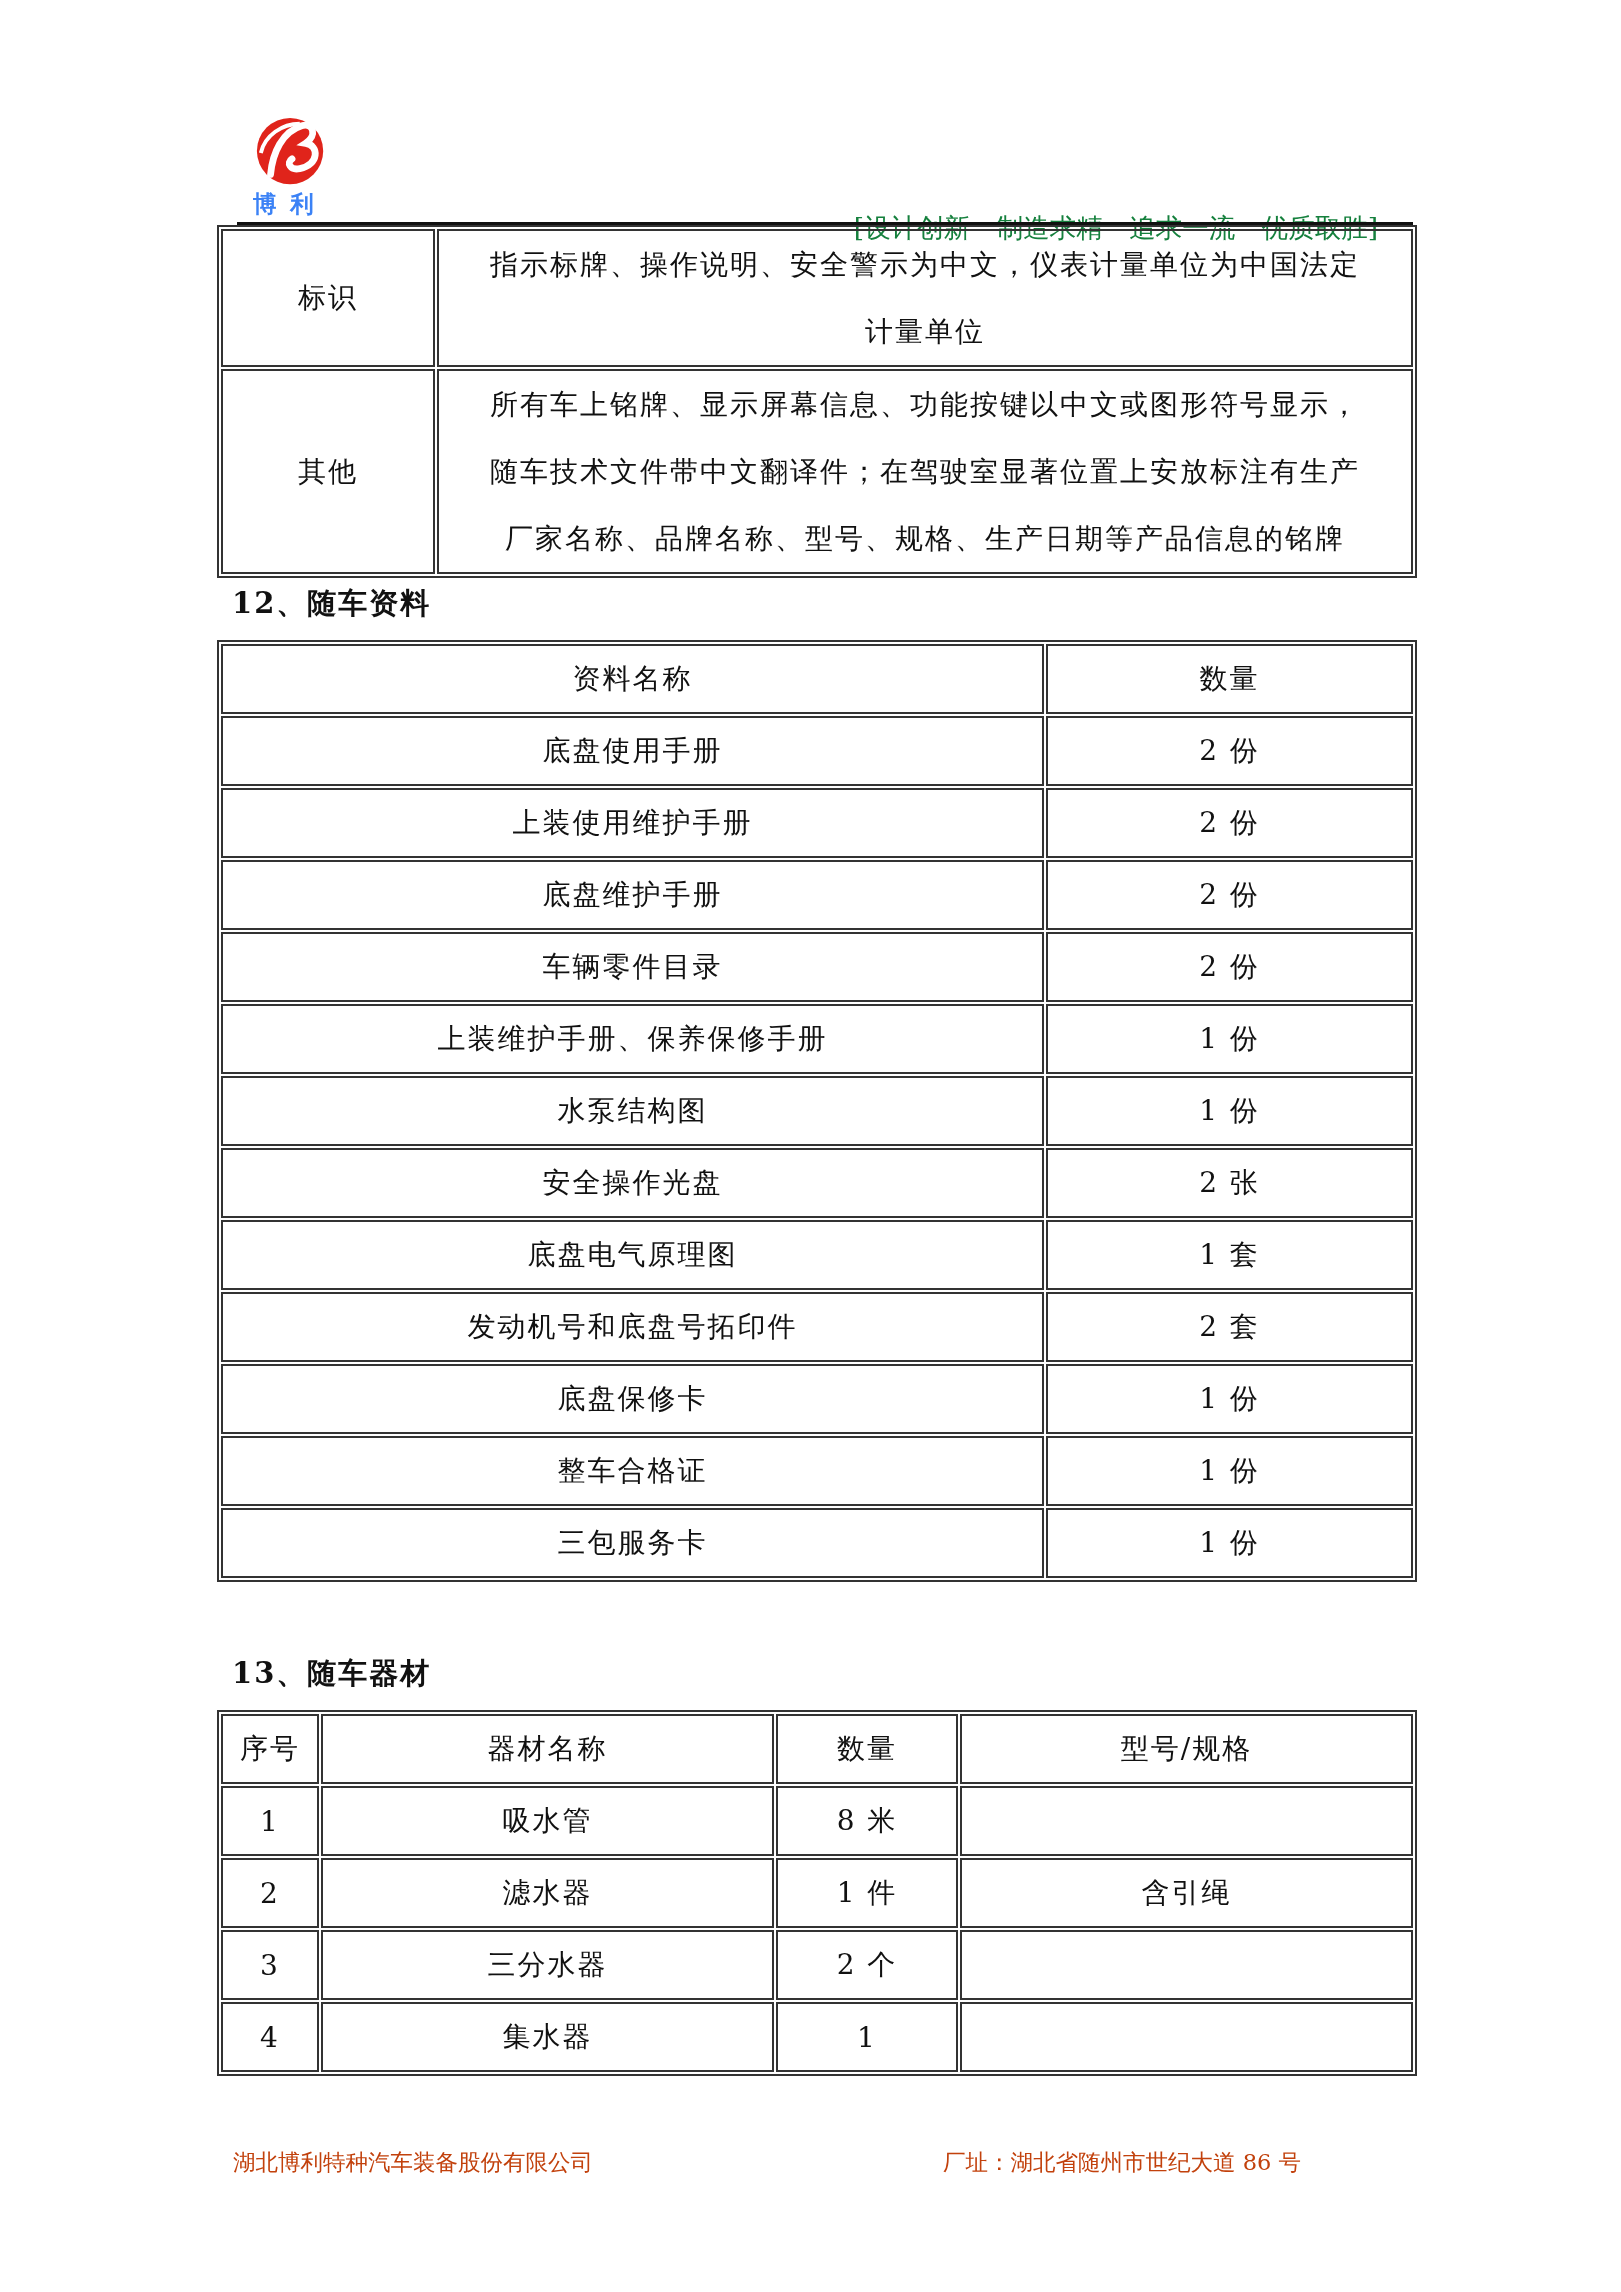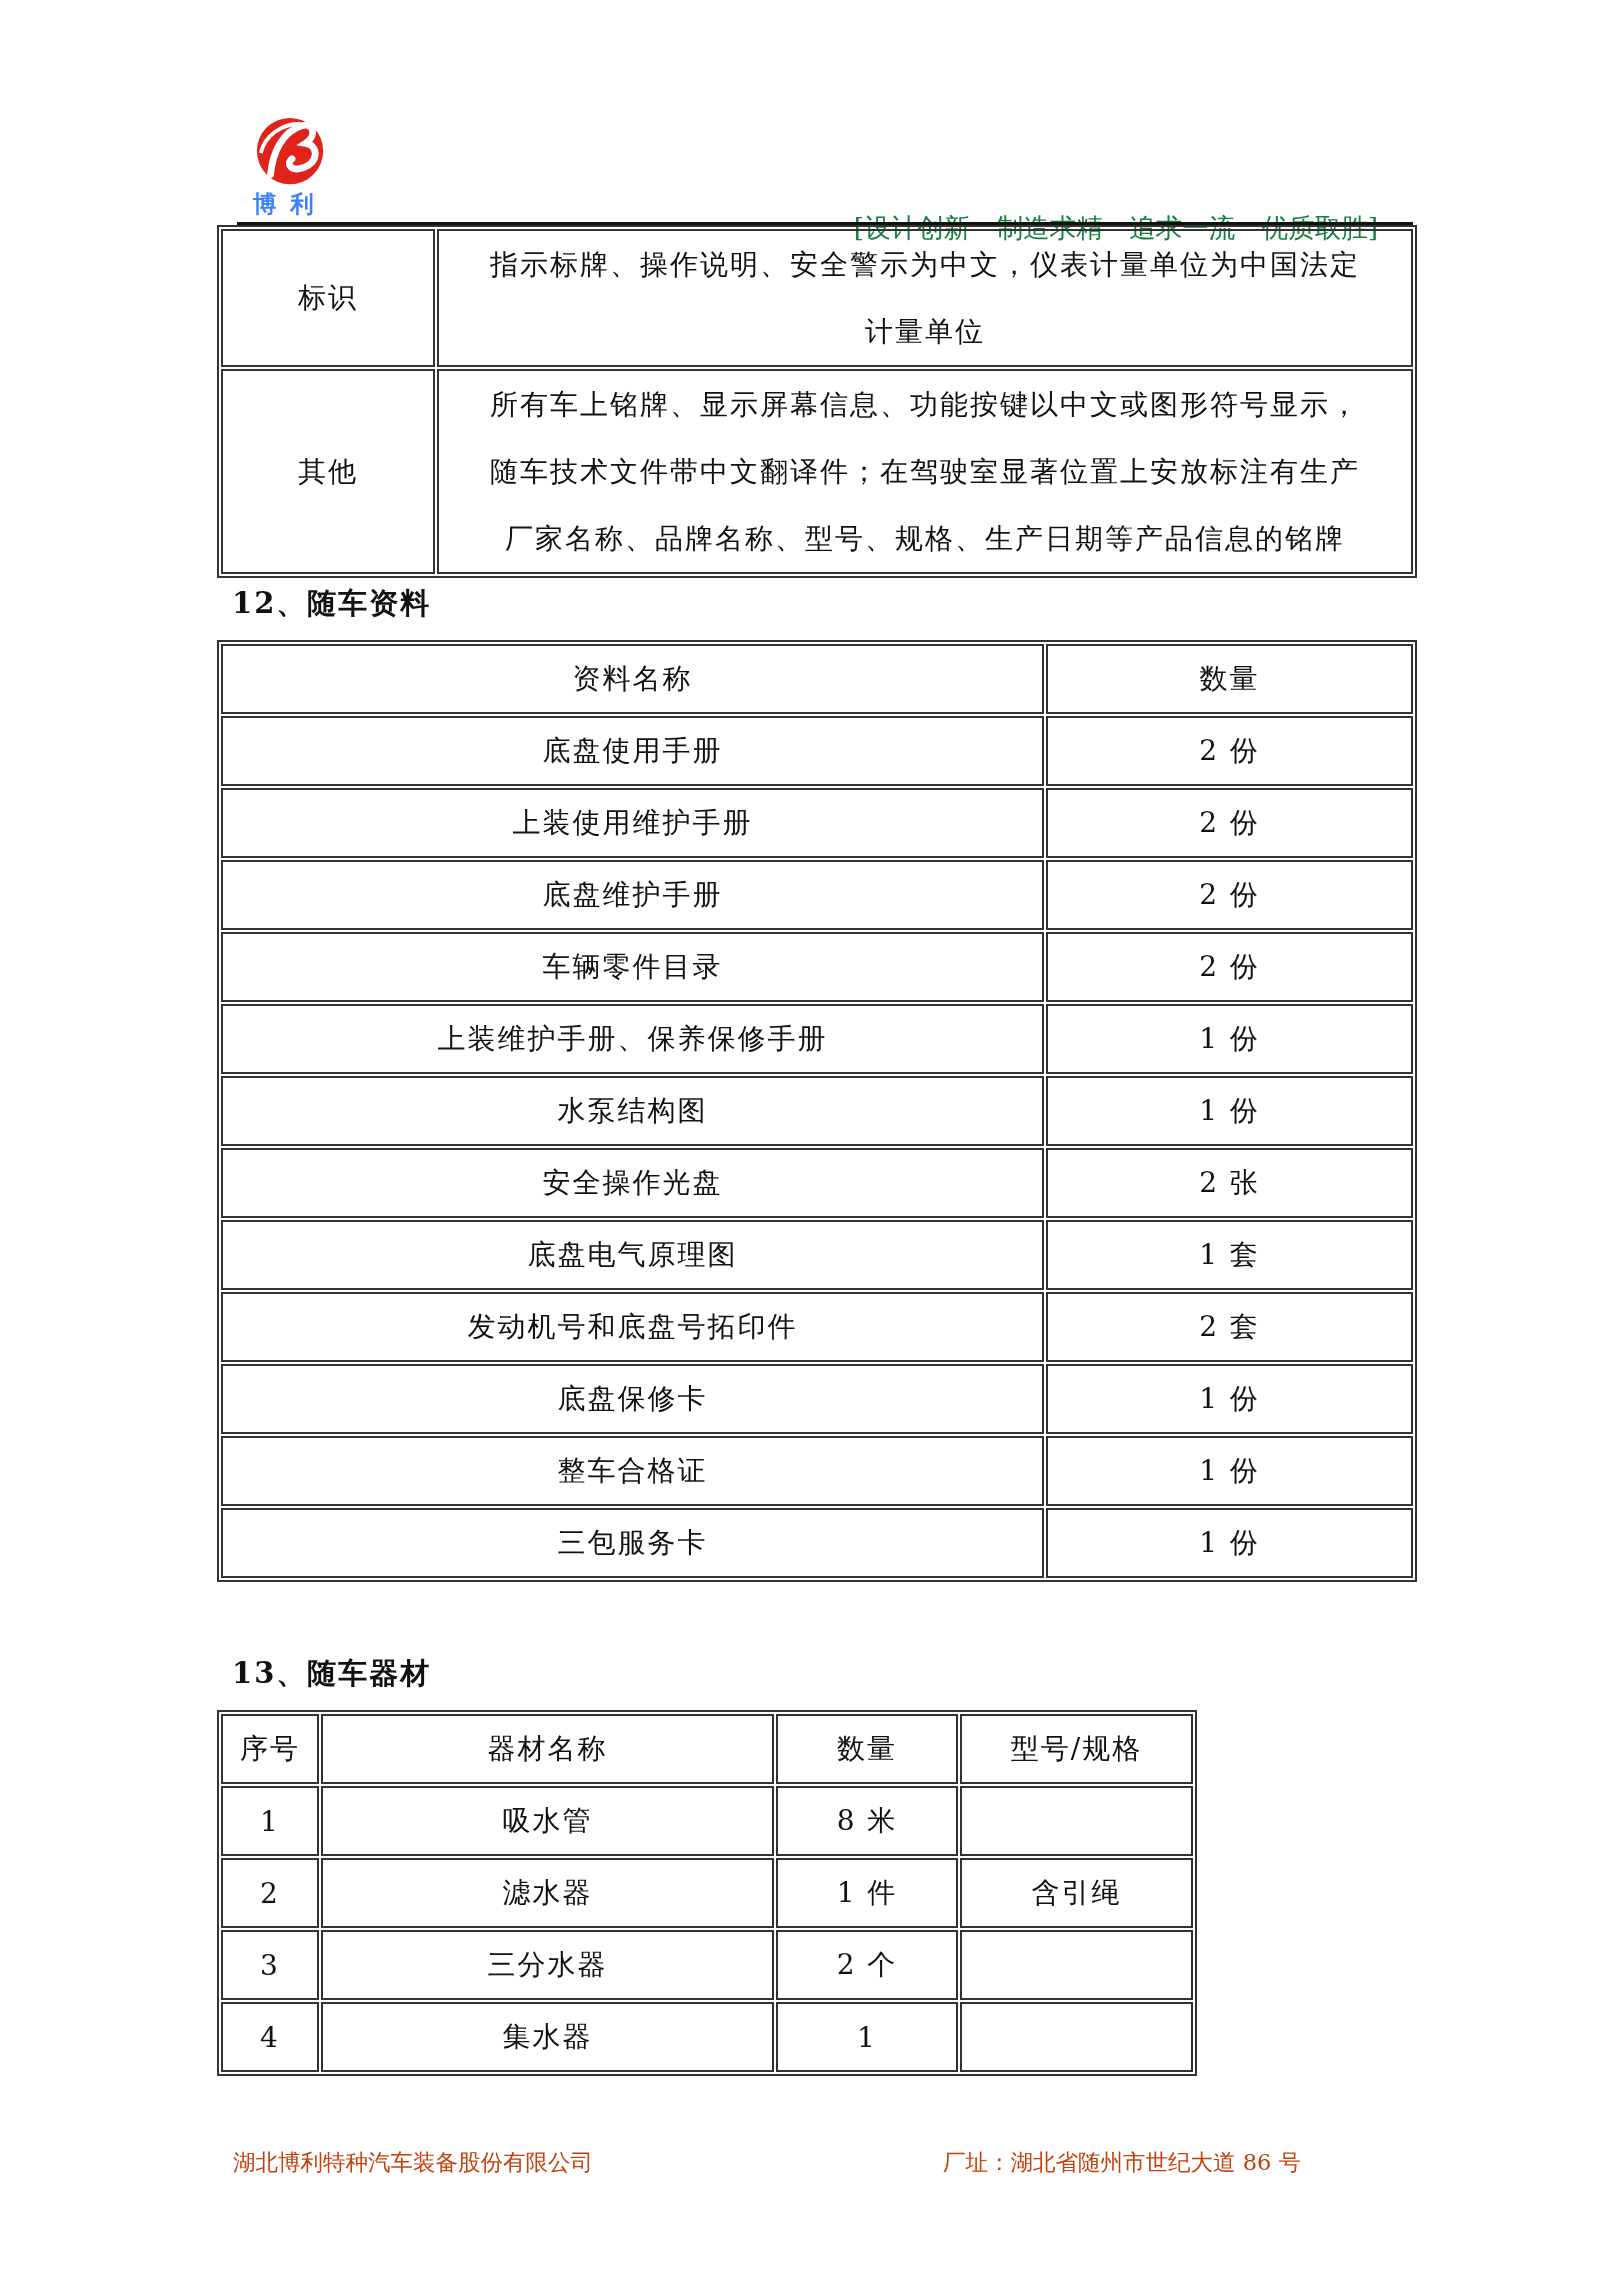--- a/index.html
+++ b/index.html
@@ -14,21 +14,21 @@
 
   table.doc { position: absolute; border-collapse: separate; border-spacing: 2px;
               border: 2px solid #333; table-layout: fixed; }
   table.doc td { border: 2px solid #333; text-align: center; vertical-align: middle;
                  font-size: 28px; padding: 0; letter-spacing: 2px; }
   .t1 { left: 217px; top: 225px; width: 1200px; }
   .t1 td.label { width: 214px; }
   .t1 td.content { text-align: center; line-height: 67px; padding: 0 5px; }
   .t2 { left: 217px; top: 640px; width: 1200px; }
   .t2 td { height: 66px; }
-  .t3 { left: 217px; top: 1710px; width: 980px; }
+  .t3 { left: 217px; top: 1710px; width: 1200px; }
   .t3 td { height: 66px; }
   .section-title { position: absolute; left: 232px; font-size: 29px; font-weight: bold;
                    font-family: "DejaVu Serif", serif; letter-spacing: 2px; }
   .footer-left, .footer-right { position: absolute; top: 2147px; font-size: 22.5px; color: #c2410c;
                  font-family: "DejaVu Serif", serif; }
   .footer-left { left: 233px; }
   .footer-right { left: 943px; }
 </style>
 </head>
 <body>

